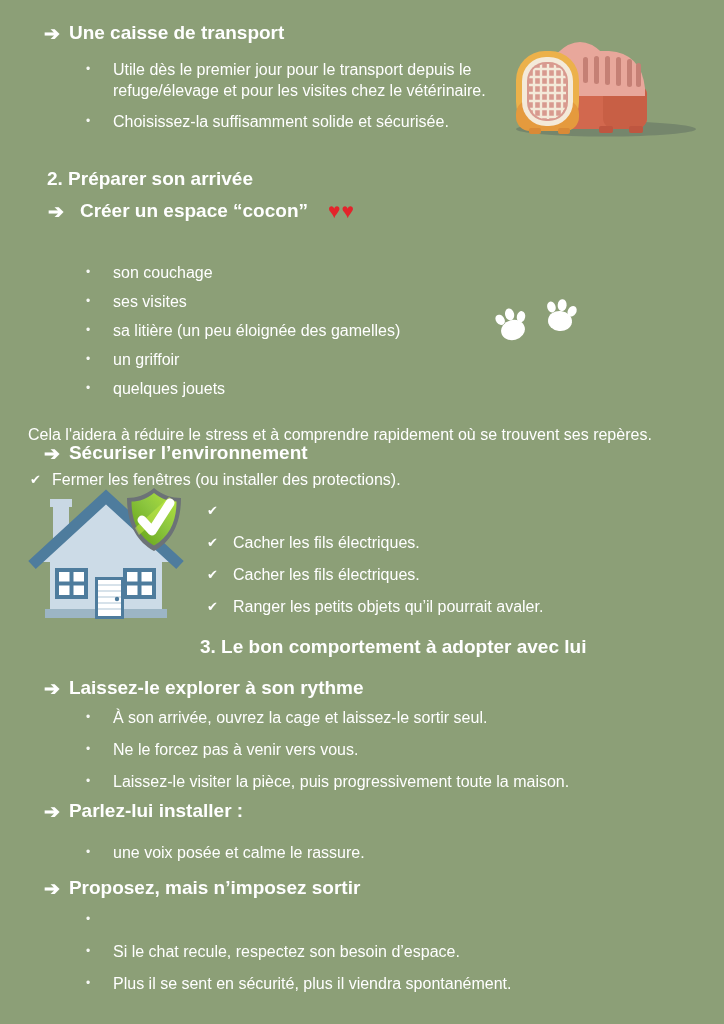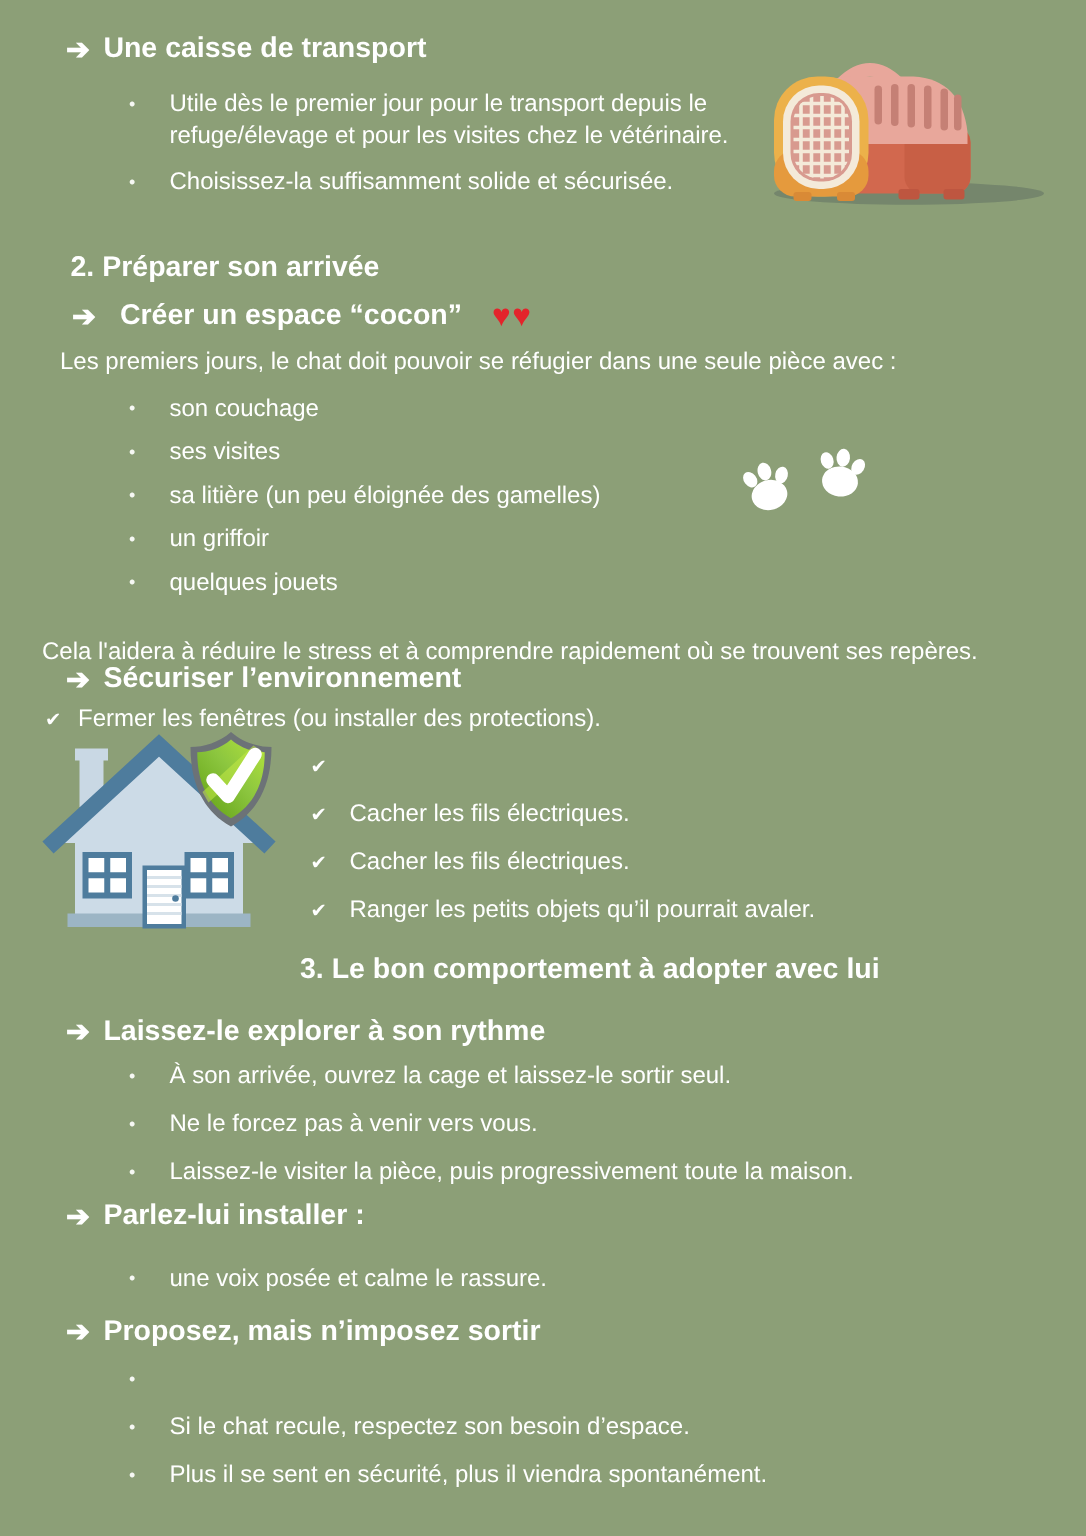--- a/index.html
+++ b/index.html
@@ -103,21 +103,20 @@
   </svg>
 
   <div class="abs plain-h" style="left:28px;top:168px;margin-left:19px;">2. Préparer son arrivée</div>
 
   <div class="abs h cocon-gap" style="left:48px;top:199px;">
     <span class="arrow">➔</span>
     <span>Créer un espace “cocon”</span>
     <span class="hearts">♥♥</span>
   </div>
 
-  <div class="abs body-text" style="left:40px;top:231px;width:660px;">Les premiers jours, le chat doit pouvoir se réfugier dans une seule pièce avec :</div>
 
   <ul class="abs blist" style="left:86px;top:262px;">
     <li style="margin-bottom:8px;">
       <span class="dot">•</span>
       <span>son couchage</span>
     </li>
     <li style="margin-bottom:8px;">
       <span class="dot">•</span>
       <span>ses visites</span>
     </li>

